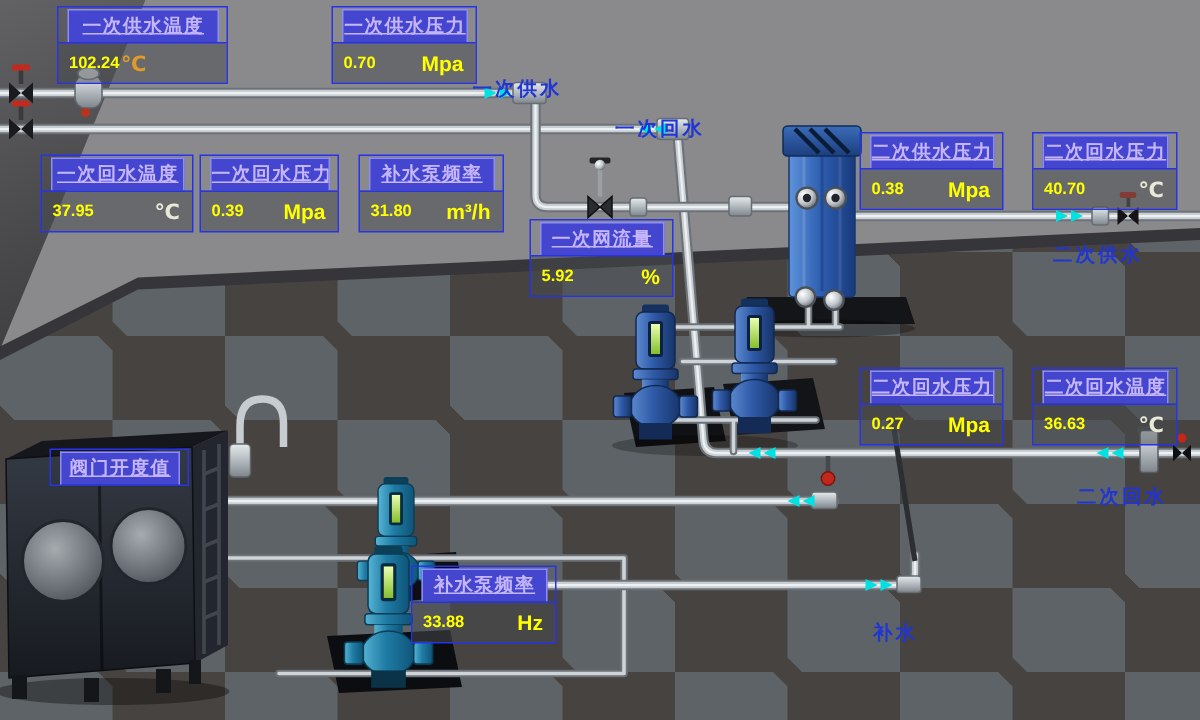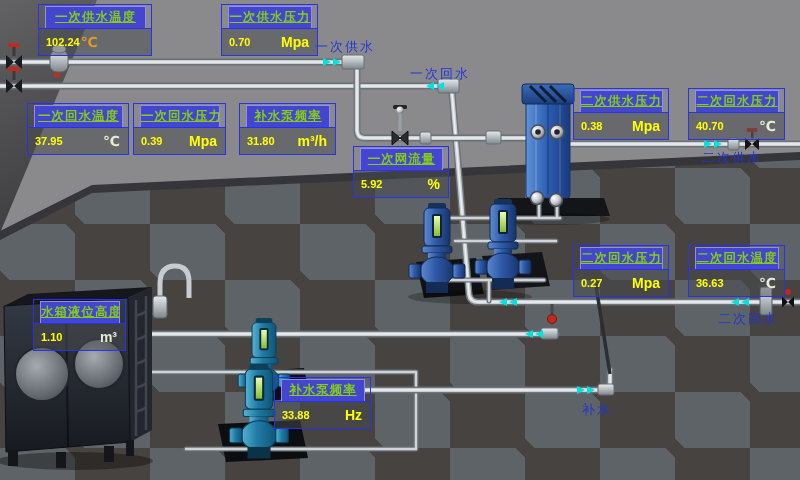--- a/index.html
+++ b/index.html
@@ -26,34 +26,34 @@
   
   .pOut{stroke:#6b7278;stroke-width:7;fill:none;stroke-linecap:round;}
   .pIn{stroke:#c9ced3;stroke-width:4.2;fill:none;stroke-linecap:round;}
   .pHi{stroke:#eef1f3;stroke-width:1.5;fill:none;stroke-linecap:round;}
   .tOut{stroke:#6b7278;stroke-width:5;fill:none;stroke-linecap:round;}
   .tIn{stroke:#cfd4d8;stroke-width:2.4;fill:none;stroke-linecap:round;}
   .cpl{fill:url(#gMetal);stroke:#666d73;stroke-width:1;}
   .arrow{fill:#00e2e2;}
   
   .data-box{position:absolute;border:1px solid #2633e6;z-index:10;}
-  .box-header{margin:1px 5px 0 6px;background:#4446d0;color:#84cc16;
+  .box-header{margin:1px 5px 0 6px;background:#4446d0;color:#c4b5fd;
     border:1px solid #8d8df2;border-bottom:none;font-size:12.5px;font-weight:bold;
     text-align:center;line-height:21px;height:21px;text-decoration:underline;
     letter-spacing:1px;white-space:nowrap;overflow:hidden;}
   .box-value-row{display:flex;align-items:center;height:26px;padding:0 8px 0 7px;
     background:rgba(72,74,78,.52);border-top:1px solid #2633e6;}
   .val{color:#ffff00;font-weight:bold;font-size:11px;white-space:nowrap;}
   .unit{margin-left:auto;color:#ffff00;font-weight:bold;font-size:14px;white-space:nowrap;}
   .unit-pale{color:#e9ead6;}
   .unit-orange{color:#e09a28;}
   .no-gap .unit{margin-left:1px;}
   
-  .pipe-label{position:absolute;color:#2035d8;font-size:13px;font-weight:normal;
-    letter-spacing:2px;white-space:nowrap;z-index:9;}
+  .pipe-label{position:absolute;color:#2035d8;font-size:13px;font-weight:bold;
+    letter-spacing:2px;white-space:nowrap;z-index:9;margin-top:12px;}
 </style>
 </head>
 <body>
 
 <div class="stage">
   <div class="wall-back"></div>
   <div class="wall-left"></div>
   <div class="floor"></div>
   <div class="wall-skirt"></div>
 
@@ -357,25 +357,21 @@
     </div>
   </div>
   <div class="data-box" style="left:688px;top:245px;width:95px">
     <div class="box-header">二次回水温度</div>
     <div class="box-value-row">
       <span class="val">36.63</span>
       <span class="unit unit-pale">℃</span>
     </div>
   </div>
   <div class="data-box" style="left:33px;top:299px;width:91px">
-    <div class="box-header">水箱液位高度</div>
-    <div class="box-value-row">
-      <span class="val">1.10</span>
-      <span class="unit unit-pale">m³</span>
-    </div>
+    <div class="box-header">阀门开度值</div>
   </div>
   <div class="data-box" style="left:274px;top:377px;width:95px">
     <div class="box-header">补水泵频率</div>
     <div class="box-value-row">
       <span class="val">33.88</span>
       <span class="unit">Hz</span>
     </div>
   </div>
 
   <div class="pipe-label" style="left:315px;top:38px">一次供水</div>

